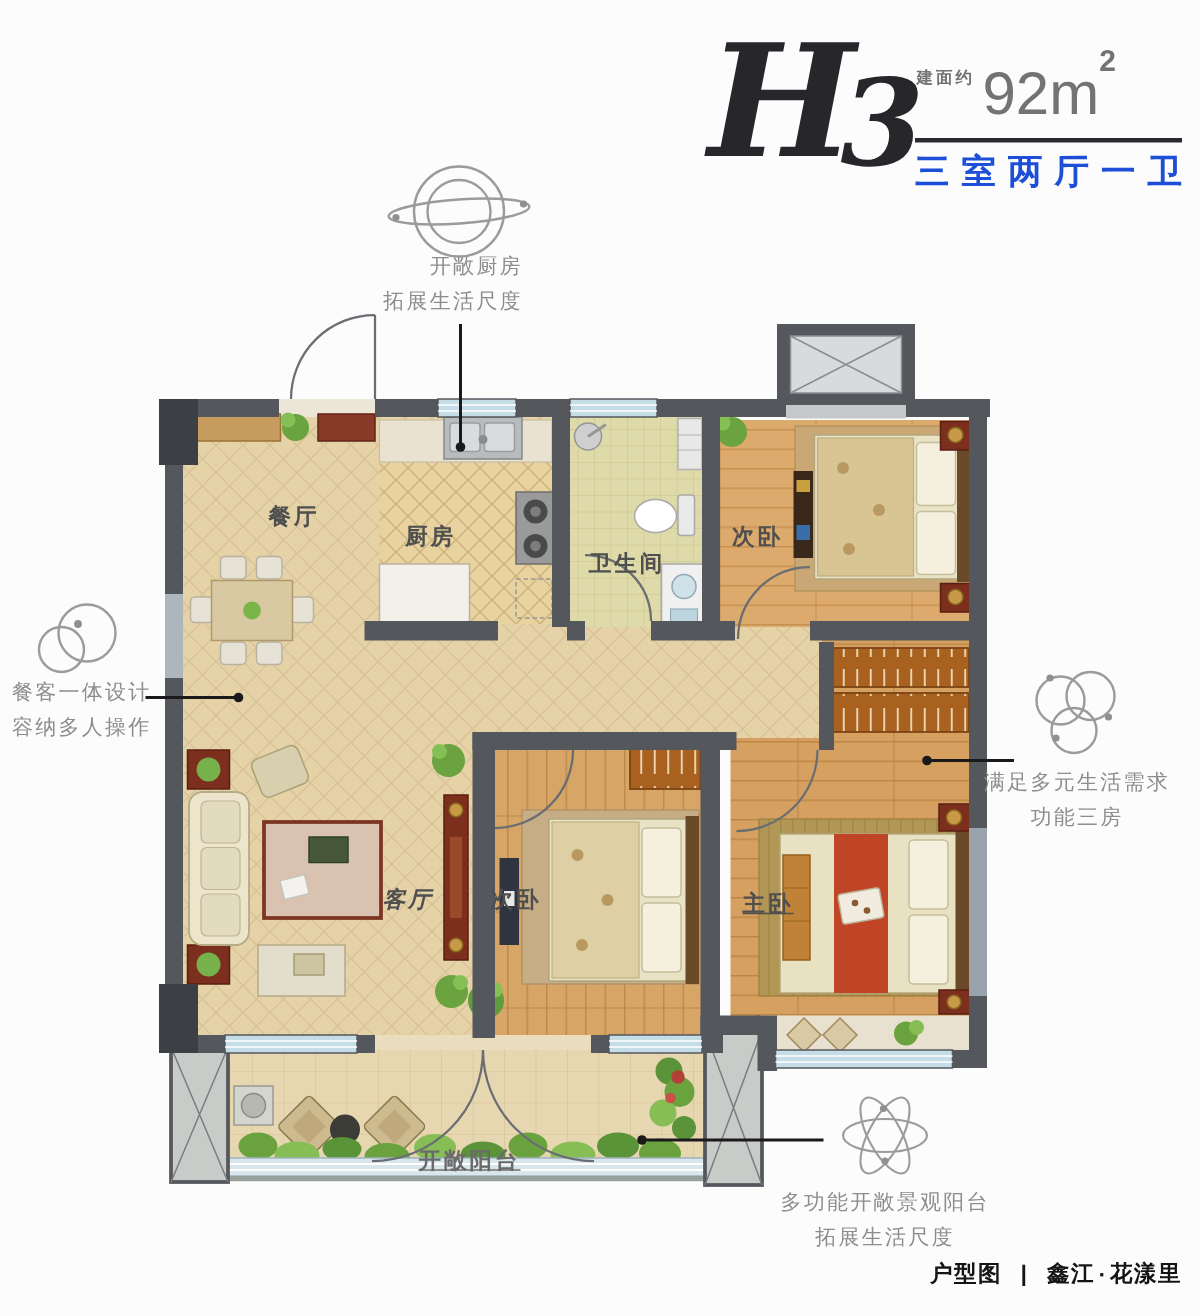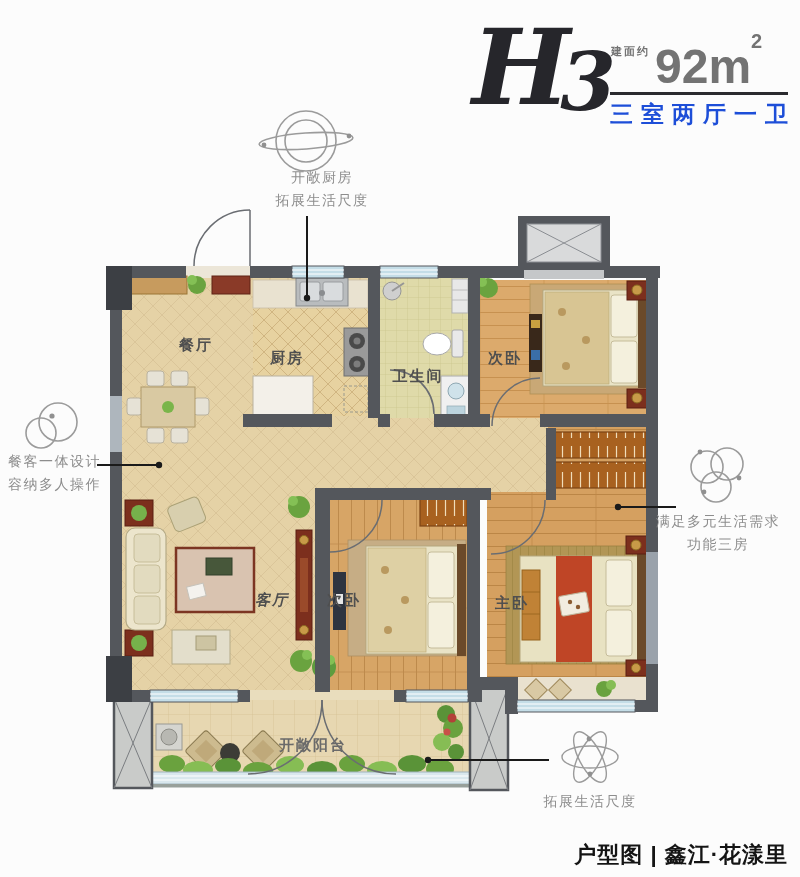--- a/index.html
+++ b/index.html
@@ -9,32 +9,32 @@
     font-family:"Liberation Sans","DejaVu Sans",sans-serif;
   }
   #stage{position:absolute;inset:0;width:800px;height:877px;}
   svg#plan{position:absolute;left:0;top:0;}
   
   .h3block{position:absolute;left:472px;top:16px;display:flex;align-items:flex-start;color:#26262b;}
   .h3block .bigH{font-family:"DejaVu Serif","Liberation Serif",serif;font-style:italic;font-size:104px;line-height:1;font-weight:600;}
   .h3block .big3{font-family:"DejaVu Serif","Liberation Serif",serif;font-style:italic;font-size:80px;line-height:1;font-weight:600;margin-left:-10px;margin-top:26px;}
   .areaRow{position:absolute;left:611px;top:44px;display:flex;align-items:flex-start;color:#737373;}
   .areaPrefix{font-size:11px;font-weight:bold;letter-spacing:2px;padding-bottom:8px;margin-right:5px;}
-  .areaValue{font-size:48px;font-weight:bold;line-height:0.95;}
+  .areaValue{font-size:40px;font-weight:normal;line-height:0.95;}
   .areaSup{font-size:20px;font-weight:bold;position:relative;top:-14px;}
   .hdrRule{position:absolute;left:610px;top:92px;width:178px;height:3px;background:#2a2a2e;}
   .layoutType{position:absolute;left:610px;top:99px;width:185px;font-size:23px;font-weight:600;letter-spacing:8px;white-space:nowrap;color:#1d4ed8;}
   
   .anno{position:absolute;color:#8d8d8d;font-size:14px;letter-spacing:1.5px;text-align:center;line-height:23px;white-space:nowrap;}
   .anno.centered{transform:translateX(-50%);}
   
   .roomLabel{position:absolute;transform:translate(-50%,-50%);font-size:15px;font-weight:bold;color:#4f4f4f;letter-spacing:2px;white-space:nowrap;}
   .roomLabel.balc{color:#6a6a6a;}
   
-  .footerCaption{position:absolute;right:12px;top:840px;font-size:22px;font-weight:bold;color:#141414;letter-spacing:1px;white-space:nowrap;}
+  .footerCaption{position:absolute;right:12px;top:840px;font-size:15px;font-weight:bold;color:#141414;letter-spacing:1px;white-space:nowrap;font-family:Liberation Mono, monospace;}
 </style>
 </head>
 <body>
 
 <div id="stage">
 
 <svg id="plan" width="800" height="877" viewBox="0 0 800 877">
   <defs>
     <pattern id="diamond" width="18" height="18" patternUnits="userSpaceOnUse">
       <rect width="18" height="18" fill="#e5d2a6"></rect>
@@ -398,40 +398,41 @@
   <span class="big3">3</span>
 </div>
 <div class="areaRow">
   <span class="areaPrefix">建面约</span>
   <span class="areaValue">92m</span>
   <span class="areaSup">2</span>
 </div>
 <div class="hdrRule"></div>
 <div class="layoutType">三室两厅一卫</div>
 
-<div class="anno centered" style="left:322px;top:166px;">
+<div class="anno centered" style="left:302px;top:166px;text-align:right;">
   <div>开敞厨房</div>
   <div>拓展生活尺度</div>
 </div>
 <div class="anno" style="left:8px;top:450px;text-align:right;">
   <div>餐客一体设计</div>
   <div>容纳多人操作</div>
 </div>
 <div class="anno centered" style="left:718px;top:510px;">
   <div>满足多元生活需求</div>
   <div>功能三房</div>
 </div>
 <div class="anno centered" style="left:590px;top:790px;">
+  <div>多功能开敞景观阳台</div>
   <div>拓展生活尺度</div>
 </div>
 
 <div class="roomLabel" style="left:196px;top:345px;">餐厅</div>
 <div class="roomLabel" style="left:275px;top:358px;margin-left:12px;">厨房</div>
 <div class="roomLabel" style="left:418px;top:376px;">卫生间</div>
 <div class="roomLabel" style="left:505px;top:358px;">次卧</div>
 <div class="roomLabel" style="left:272px;top:600px;font-style:italic;">客厅</div>
 <div class="roomLabel" style="left:344px;top:600px;">次卧</div>
-<div class="roomLabel" style="left:512px;top:603px;">主卧</div>
-<div class="roomLabel balc" style="left:313px;top:745px;">开敞阳台</div>
+<div class="roomLabel" style="left:512px;top:603px;text-decoration:underline;">主卧</div>
+<div class="roomLabel balc" style="left:313px;top:774px;text-decoration:underline;">开敞阳台</div>
 
 <div class="footerCaption">户型图 | 鑫江·花漾里</div>
 
 </div>
 
 </body></html>

